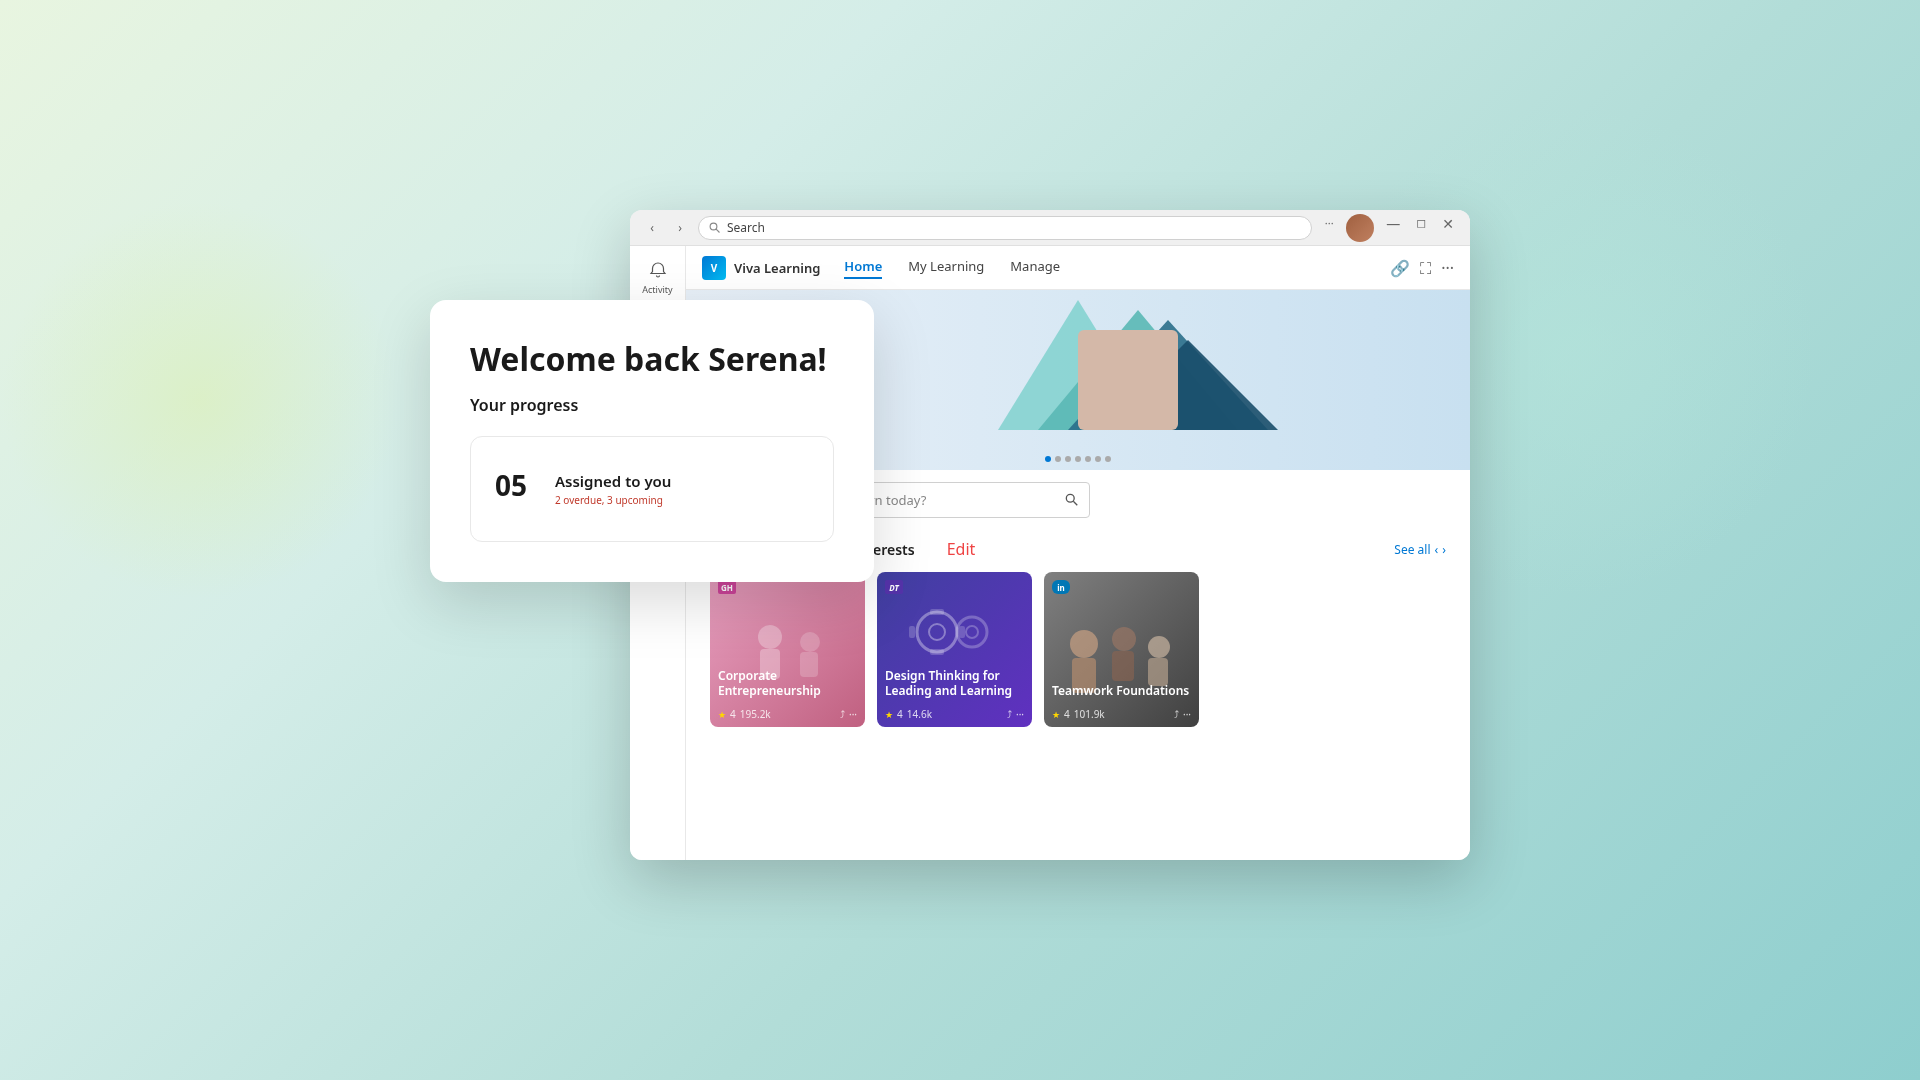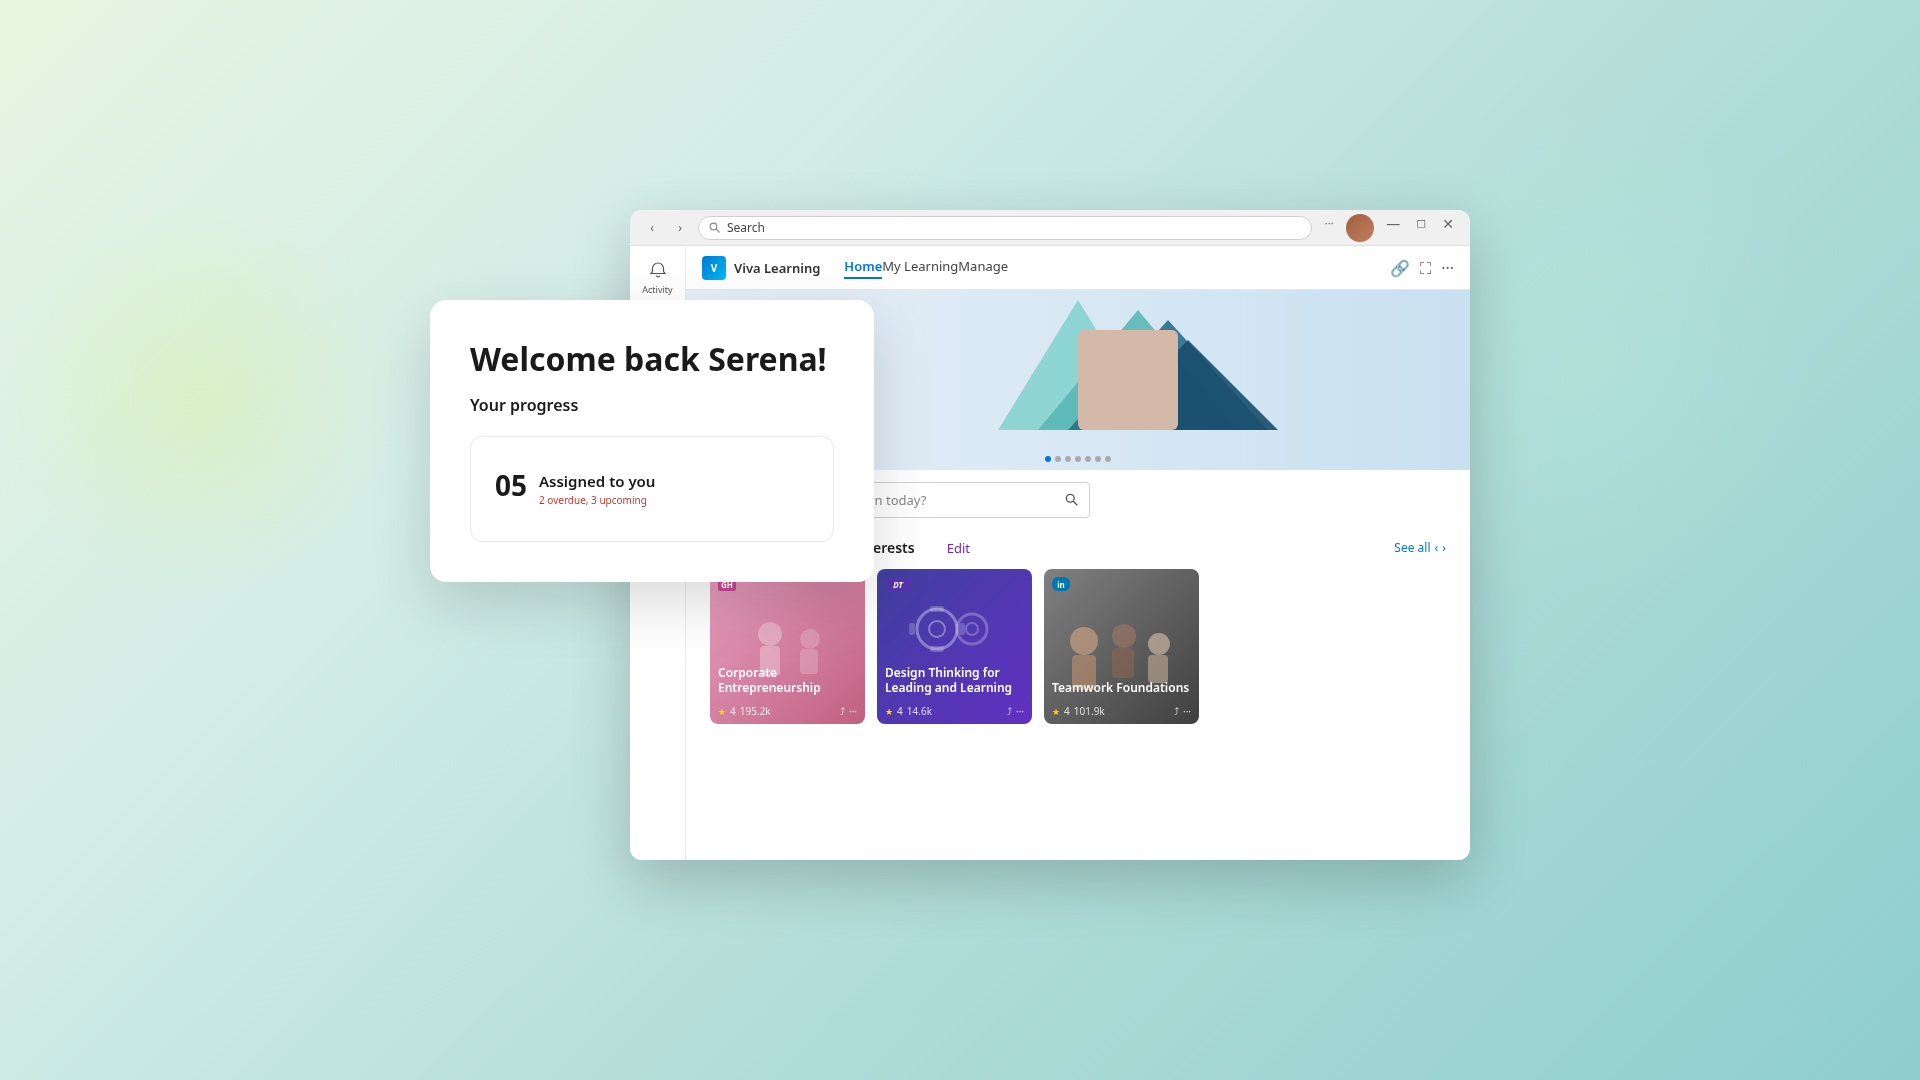--- a/index.html
+++ b/index.html
@@ -145,21 +145,21 @@
       display: flex; align-items: center; justify-content: center;
       color: white; font-size: 10px; font-weight: bold;
     }
     .viva-logo-text {
       font-size: 13px;
       font-weight: 600;
       color: #333;
     }
     .viva-nav-links {
       display: flex;
-      gap: 0;
+      gap: 26px;
       margin-left: 8px;
     }
     .nav-link {
       font-size: 13px;
       color: #444;
       cursor: pointer;
       padding-bottom: 2px;
     }
     .nav-link.active {
       color: #0078d4;
@@ -220,22 +220,22 @@
       display: flex;
       align-items: center;
       margin-bottom: 12px;
     }
     .section-title {
       font-size: 14px;
       font-weight: 600;
       color: #222;
     }
     .section-edit {
-      font-size: 13px;
-      color: #6d28d9;
+      font-size: 16px;
+      color: #ef4444;
       margin-left: 8px;
       cursor: pointer;
       padding-left: 24px;
     }
     .see-all {
       margin-left: auto;
       font-size: 12px;
       color: #0078d4;
       cursor: pointer;
       display: flex;
@@ -317,20 +317,21 @@
     
     .progress-card {
       background: white;
       border: 1px solid #e8e8e8;
       border-radius: 12px;
       padding: 20px 24px;
     }
     .progress-item {
       display: flex;
       align-items: flex-start;
+      gap: 16px;
       padding: 14px 0;
     }
     .progress-item:not(:last-child) {
       border-bottom: 1px solid #f0f0f0;
     }
     .progress-number {
       font-size: 28px;
       font-weight: 700;
       color: #1a1a1a;
       min-width: 44px;
@@ -489,21 +490,21 @@
               <div class="card-footer">
                 <span class="card-star">★</span>
                 <span>4</span>
                 <span>195.2k</span>
                 <span style="margin-left:auto;cursor:pointer;">⤴</span>
                 <span style="cursor:pointer;">···</span>
               </div>
             </div>
 
             <div class="course-card card-bg-2">
-              <div style="position:absolute;top:8px;left:8px;width:26px;height:14px;background:#5533aa;border-radius:2px;display:flex;align-items:center;justify-content:center;font-size:8px;color:white;font-weight:bold;font-style:italic;">DT</div>
+              <div style="position:absolute;top:8px;left:8px;width:18px;height:14px;background:#5533aa;border-radius:2px;display:flex;align-items:center;justify-content:center;font-size:8px;color:white;font-weight:bold;font-style:italic;">DT</div>
 
               <svg style="position:absolute;top:15px;left:10px;right:10px;width:135px;height:90px;" viewBox="0 0 135 90">
                 <circle cx="50" cy="45" r="20" stroke="rgba(255,255,255,0.35)" stroke-width="3" fill="none"></circle>
                 <circle cx="50" cy="45" r="8" stroke="rgba(255,255,255,0.35)" stroke-width="2" fill="none"></circle>
                 <circle cx="85" cy="45" r="15" stroke="rgba(255,255,255,0.25)" stroke-width="3" fill="none"></circle>
                 <circle cx="85" cy="45" r="6" stroke="rgba(255,255,255,0.25)" stroke-width="2" fill="none"></circle>
 
                 <rect x="43" y="22" width="14" height="6" rx="2" fill="rgba(255,255,255,0.2)"></rect>
                 <rect x="43" y="62" width="14" height="6" rx="2" fill="rgba(255,255,255,0.2)"></rect>
                 <rect x="22" y="39" width="6" height="12" rx="2" fill="rgba(255,255,255,0.2)"></rect>

